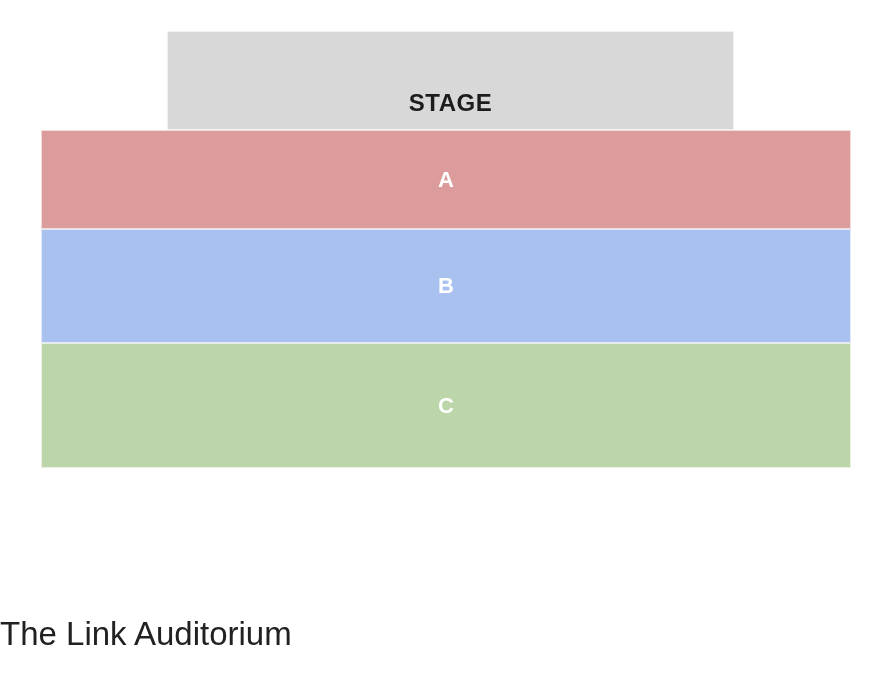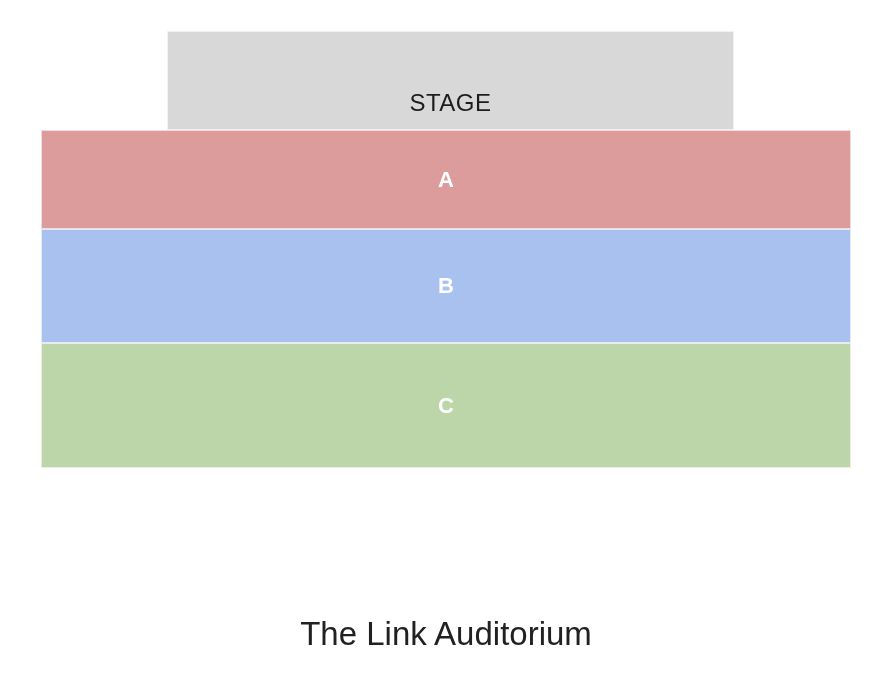--- a/index.html
+++ b/index.html
@@ -33,21 +33,21 @@
     height: 99px;
     background: #d8d8d8;
     border: 1px solid #f2f2f2;
     box-sizing: border-box;
     display: flex;
     align-items: center;
     justify-content: center;
   }
   .stage-label {
     font-size: 24px;
-    font-weight: normal;
+    font-weight: bold;
     color: #1c1c1c;
     letter-spacing: 0.5px;
     line-height: 1;
     user-select: none;
     margin-top: 44px;
   }
 
   
   .section {
     position: absolute;
@@ -70,21 +70,20 @@
   #section-a { top: 130px;  height: 99px;  background: #dc9c9c; }
   #section-b { top: 229px;  height: 114px; background: #a8c1ef; }
   #section-c { top: 343px;  height: 125px; background: #bcd6aa; }
 
   
   .venue-title {
     position: absolute;
     left: 0;
     top: 614px;
     width: 892px;
-    text-align: center;
     font-size: 33px;
     font-weight: normal;
     color: #212121;
     line-height: 1.2;
     user-select: none;
   }
 </style>
 </head>
 <body>
 

